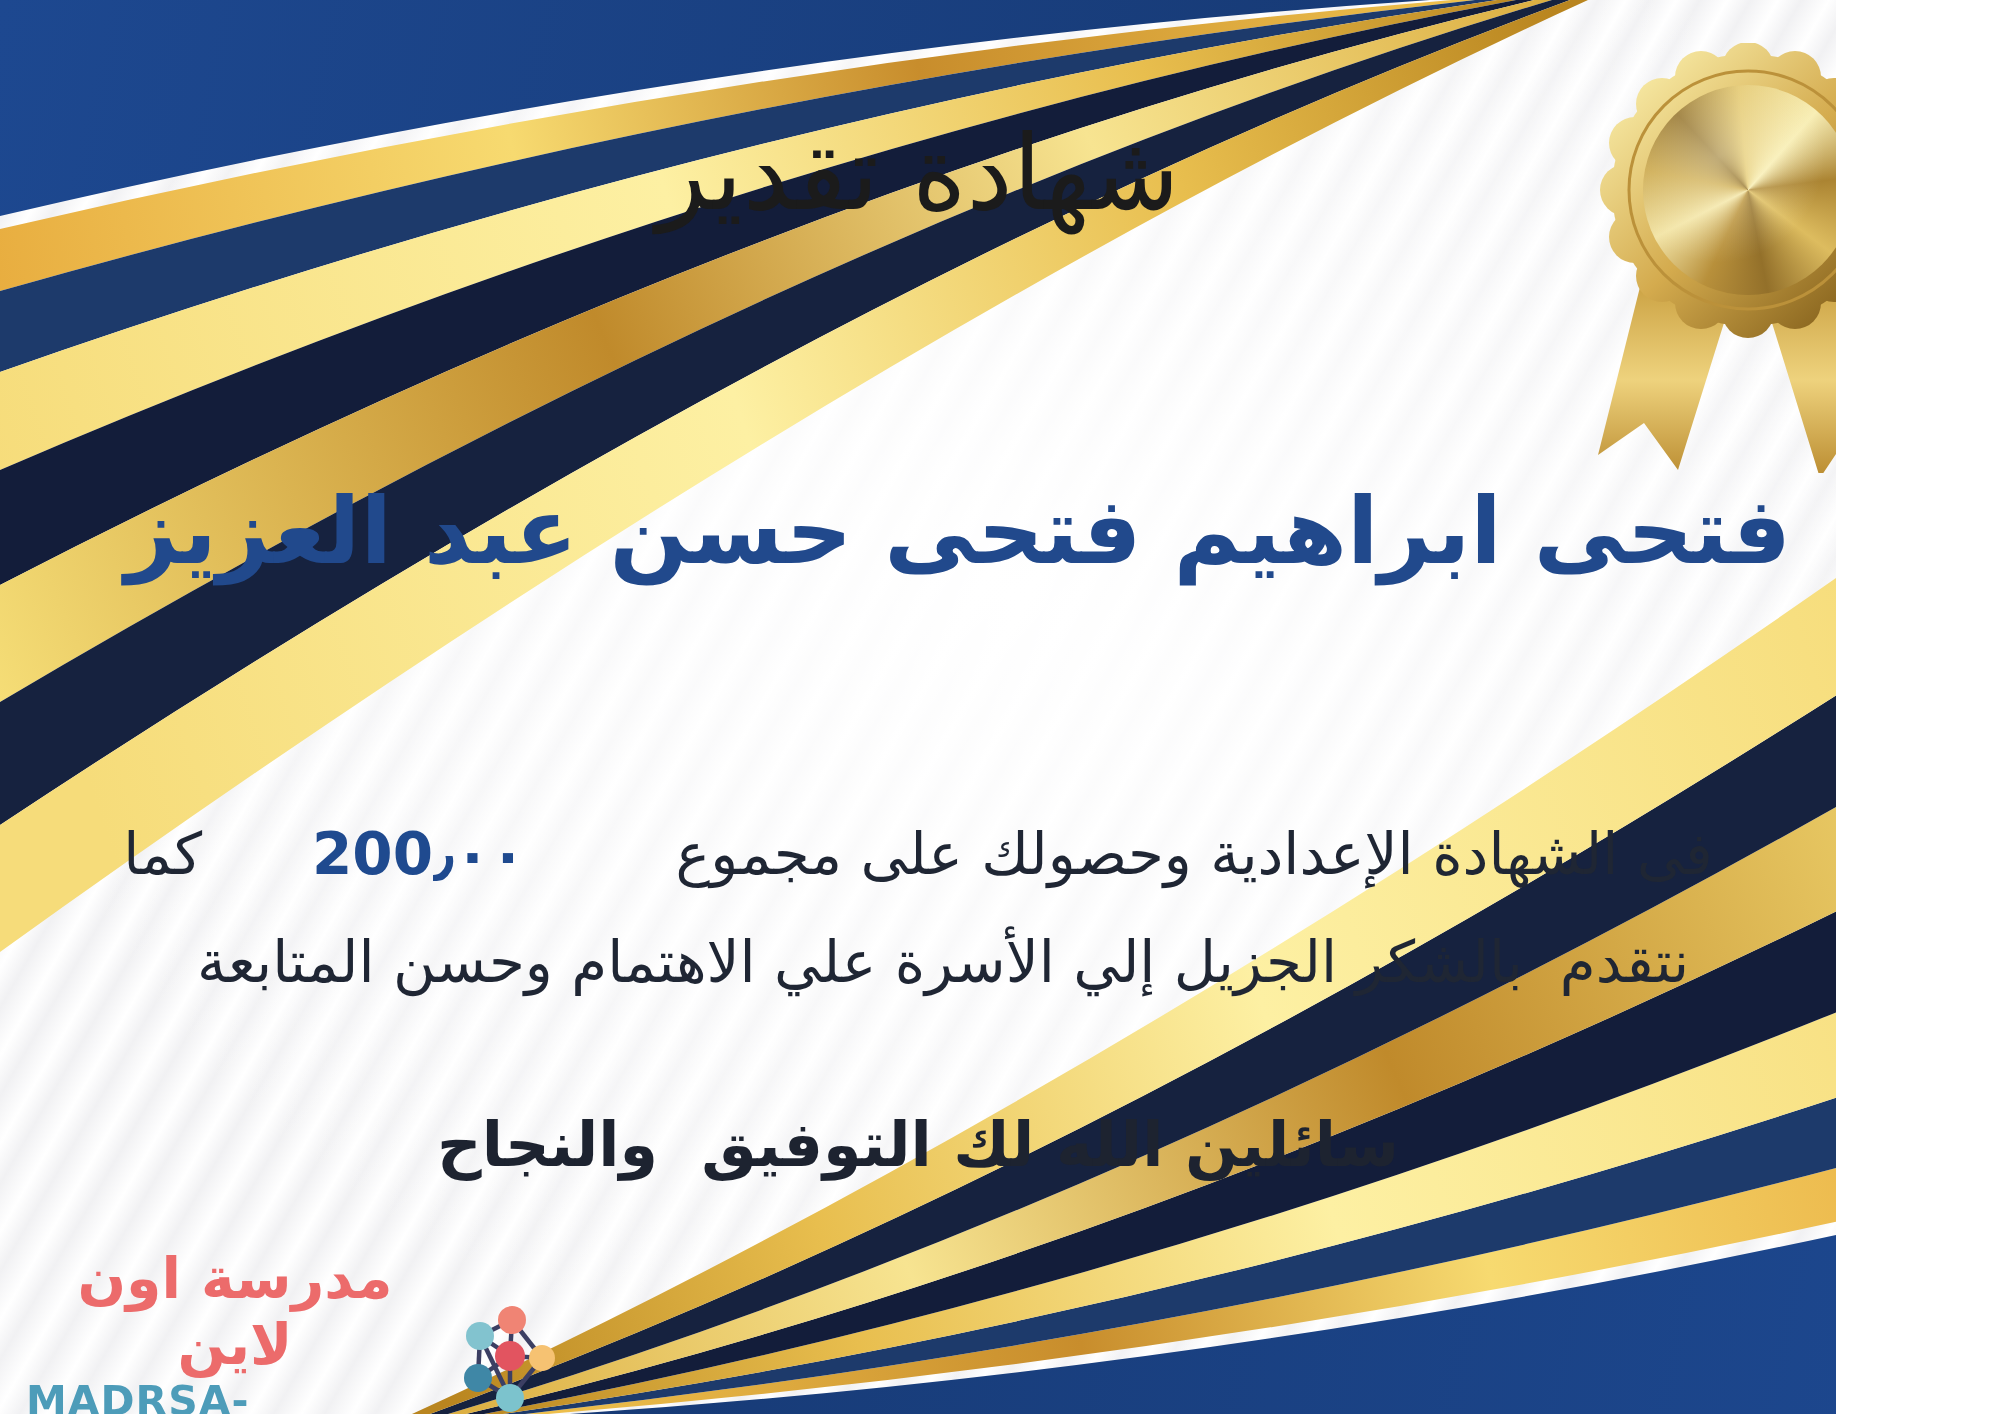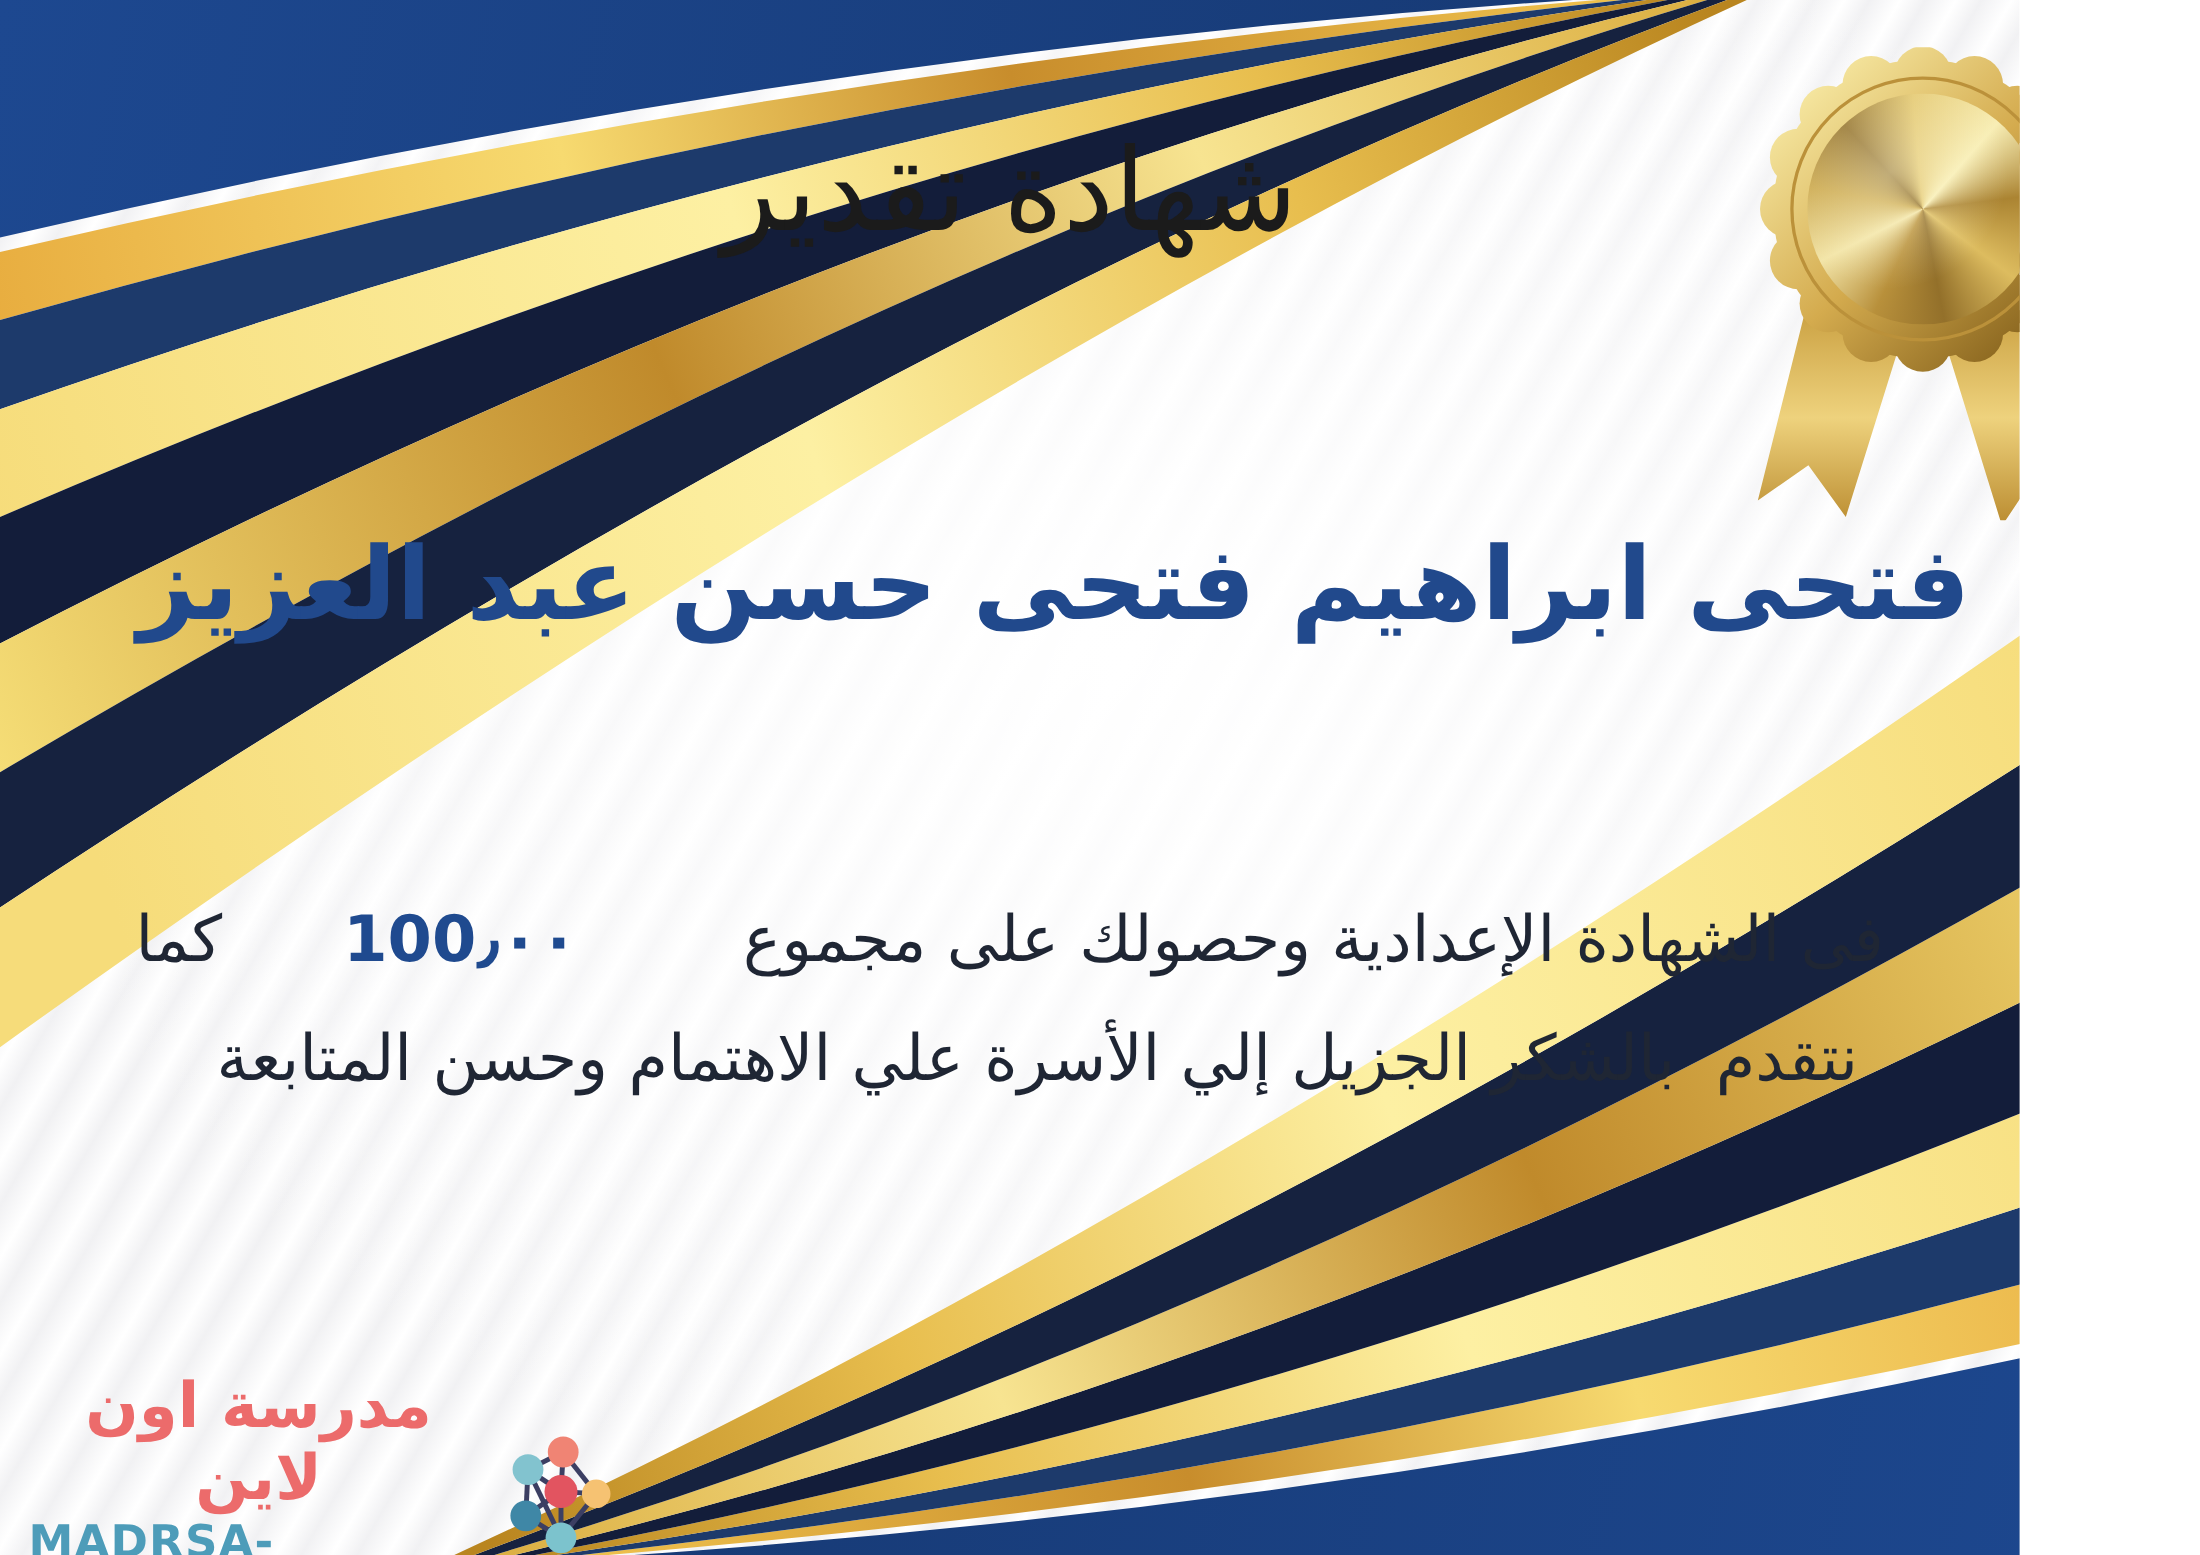--- a/index.html
+++ b/index.html
@@ -144,27 +144,28 @@
   </div>
 
   <h1 class="txt title" dir="rtl" style="margin:0;position:absolute;">شهادة تقدير</h1>
 
   <div class="txt name" dir="rtl">فتحى ابراهيم فتحى حسن عبد العزيز</div>
 
 
   <div class="txt line l2" dir="rtl">
     <span>فى الشهادة الإعدادية وحصولك على مجموع</span>
     <span class="gap-a"></span>
-    <span class="score">100٫٠٠</span>
+    <span class="score">200٫٠٠</span>
     <span class="gap-b"></span>
     <span>كما</span>
   </div>
 
   <div class="txt line l3" dir="rtl">نتقدم  بالشكر الجزيل إلي الأسرة علي الاهتمام وحسن المتابعة</div>
 
+  <div class="txt closing" dir="rtl">سائلين الله لك التوفيق  والنجاح</div>
 
   <div class="brand">
     <div class="brand-text">
       <div class="brand-ar" dir="rtl">مدرسة اون لاين</div>
       <div class="brand-en">MADRSA-ONLINE.COM</div>
     </div>
     <svg width="108" height="112" viewBox="0 0 108 112">
       <g stroke="#3c3f63" stroke-width="4.5">
         <line x1="58" y1="16" x2="26" y2="32"></line>
         <line x1="58" y1="16" x2="56" y2="52"></line>

